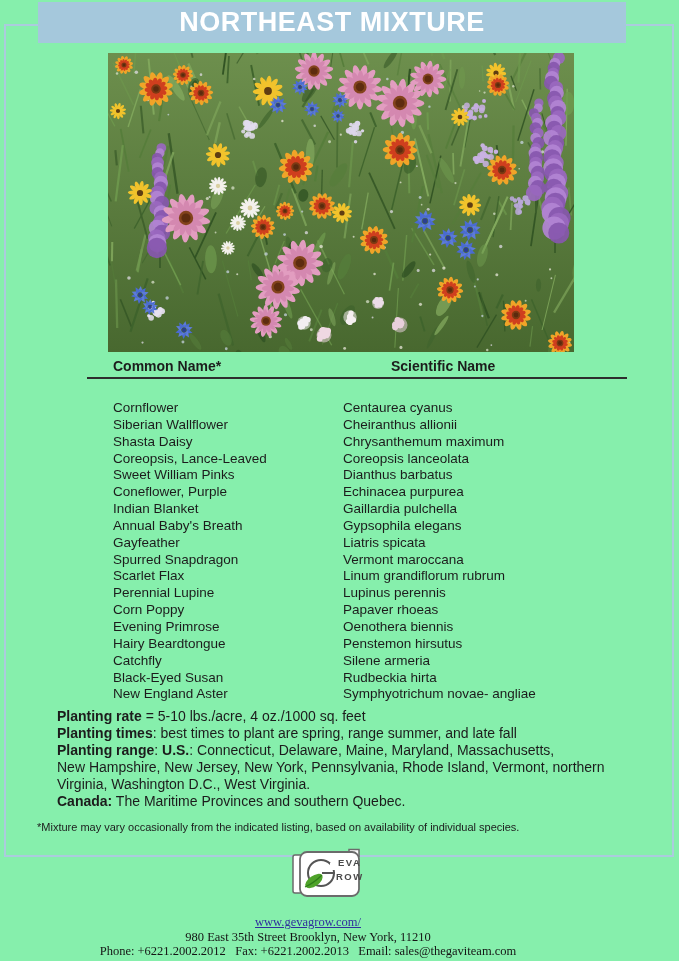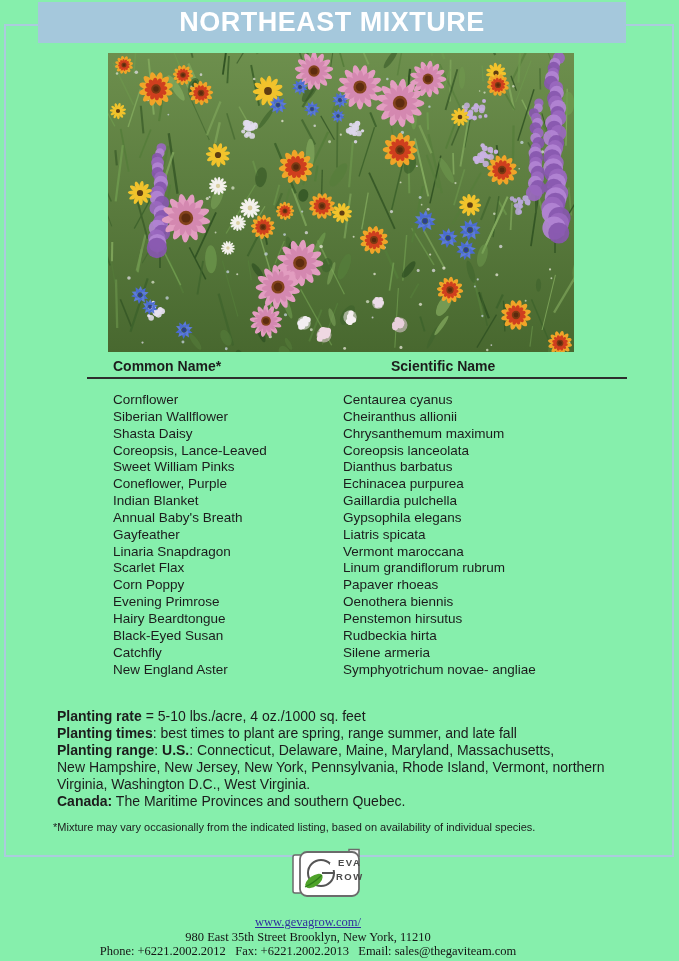--- a/index.html
+++ b/index.html
@@ -8,27 +8,27 @@
   .page-border{position:absolute;left:4px;top:24px;width:670px;height:833px;
         border:2px solid #abcbdd;box-sizing:border-box;}
   .banner{position:absolute;left:38px;top:2px;width:588px;height:41px;background:#a5c8dc;
         display:flex;align-items:center;justify-content:center;}
   .banner-text{font-weight:bold;font-size:27px;color:#ffffff;letter-spacing:.5px;}
   .photo{position:absolute;left:108px;top:53px;width:466px;height:299px;overflow:hidden;}
   .photo svg{display:block;}
   .species-table{position:absolute;left:87px;top:356px;width:540px;}
   .thead{display:flex;font-weight:bold;font-size:14px;height:20px;line-height:20px;gap:48px;}
   .rule{border-top:2.5px solid #2e2e2e;margin-top:1px;}
-  #species-rows{padding-top:13px;font-size:13.5px;}
+  #species-rows{padding-top:21px;font-size:13.5px;}
   .srow{display:flex;line-height:16.85px;}
   .col1{flex:none;width:230px;margin-left:26px;}
   .col2{flex:1;}
   .planting{position:absolute;left:57px;top:708px;width:590px;font-size:14px;line-height:17px;}
   .pline .b{font-weight:bold;}
-  .disclaimer{position:absolute;left:53px;top:821px;width:580px;font-size:11px;}
+  .disclaimer{position:absolute;left:37px;top:821px;width:580px;font-size:11px;}
   .logo{position:absolute;left:291px;top:848px;width:80px;height:52px;text-align:right;}
   .footer{position:absolute;left:0;top:915px;width:616px;text-align:center;
         font-family:"Liberation Serif",serif;font-size:12.5px;color:#151515;line-height:14px;}
   .site{display:inline-block;color:#2f2f9e;text-decoration:underline;cursor:pointer;}
   .addr{margin-top:1px;}
   .contact{white-space:pre-wrap;}
 </style>
 </head>
 <body>
 
@@ -1663,46 +1663,50 @@
         </div>
         <div class="srow">
           <span class="col1">Annual Baby's Breath</span>
           <span class="col2">Gypsophila elegans</span>
         </div>
         <div class="srow">
           <span class="col1">Gayfeather</span>
           <span class="col2">Liatris spicata</span>
         </div>
         <div class="srow">
-          <span class="col1">Linaria Snapdragon</span>
+          <span class="col1">Spurred Snapdragon</span>
           <span class="col2">Vermont maroccana</span>
         </div>
         <div class="srow">
           <span class="col1">Scarlet Flax</span>
           <span class="col2">Linum grandiflorum rubrum</span>
+        </div>
+        <div class="srow">
+          <span class="col1">Perennial Lupine</span>
+          <span class="col2">Lupinus perennis</span>
         </div>
         <div class="srow">
           <span class="col1">Corn Poppy</span>
           <span class="col2">Papaver rhoeas</span>
         </div>
         <div class="srow">
           <span class="col1">Evening Primrose</span>
           <span class="col2">Oenothera biennis</span>
         </div>
         <div class="srow">
           <span class="col1">Hairy Beardtongue</span>
           <span class="col2">Penstemon hirsutus</span>
         </div>
         <div class="srow">
+          <span class="col1">Catchfly</span>
+          <span class="col2">Silene armeria</span>
+        </div>
+        <div class="srow">
           <span class="col1">Black-Eyed Susan</span>
           <span class="col2">Rudbeckia hirta</span>
-        </div>
-        <div class="srow">
-          <span class="col1">Catchfly</span>
-          <span class="col2">Silene armeria</span>
         </div>
         <div class="srow">
           <span class="col1">New England Aster</span>
           <span class="col2">Symphyotrichum novae- angliae</span>
         </div>
       </div>
   </div>
 
   <div class="planting" id="planting">
       <div class="pline"><span class="b">Planting rate</span><span> = 5-10 lbs./acre, 4 oz./1000 sq. feet</span></div>

